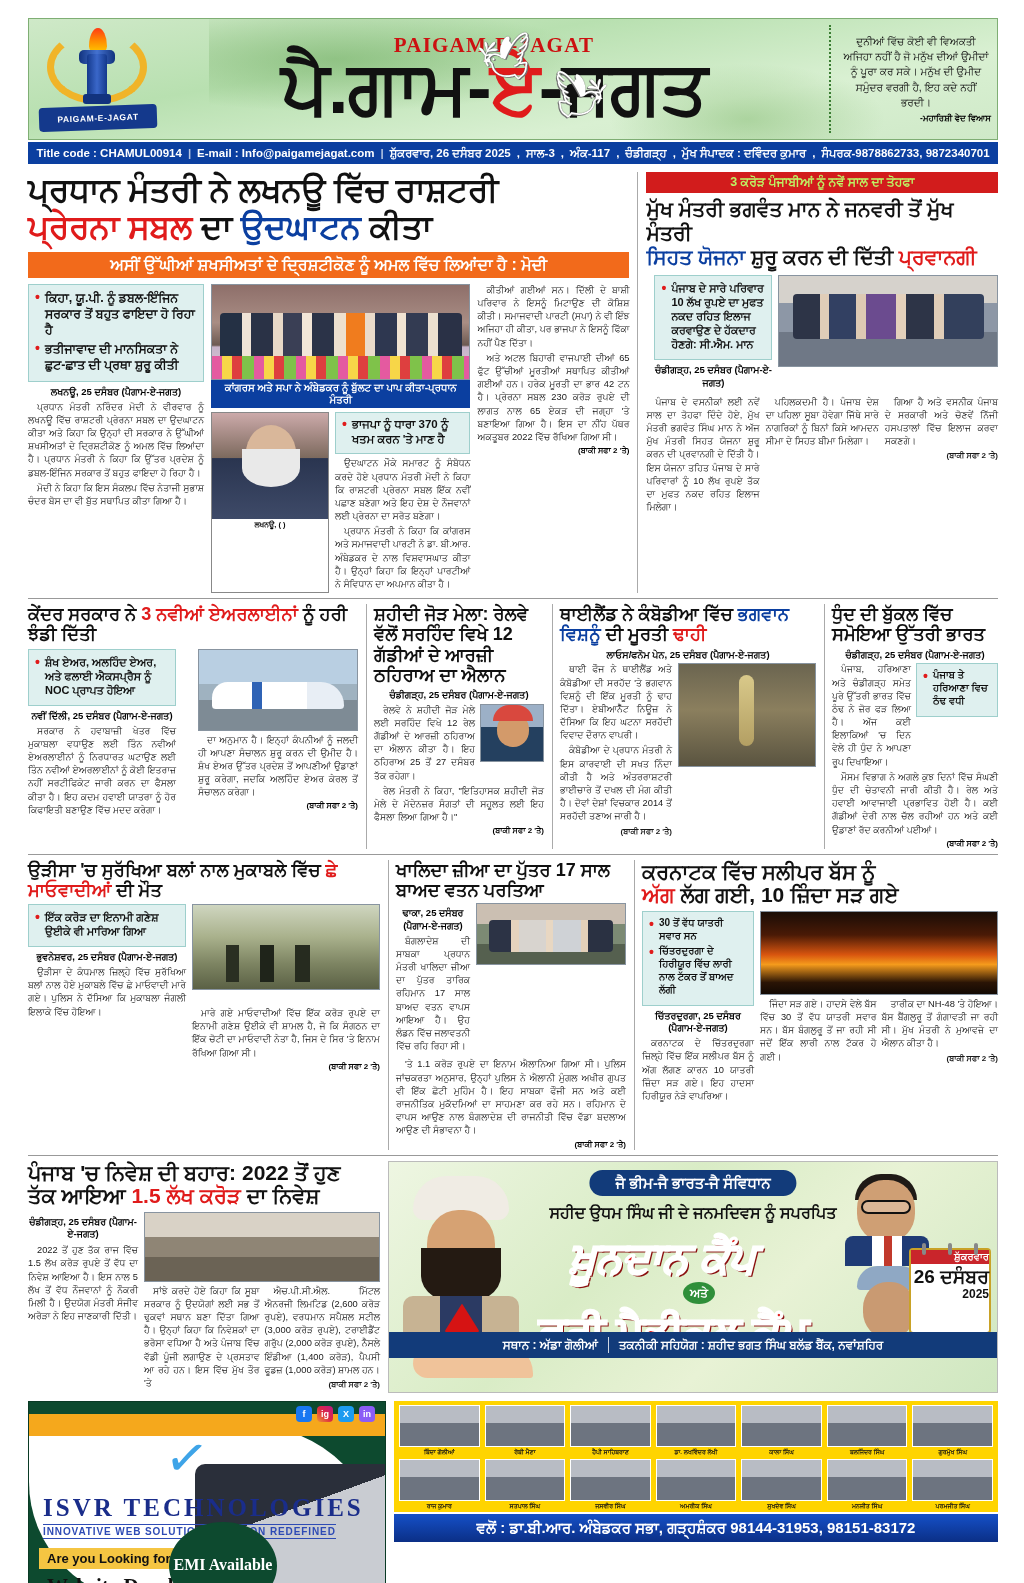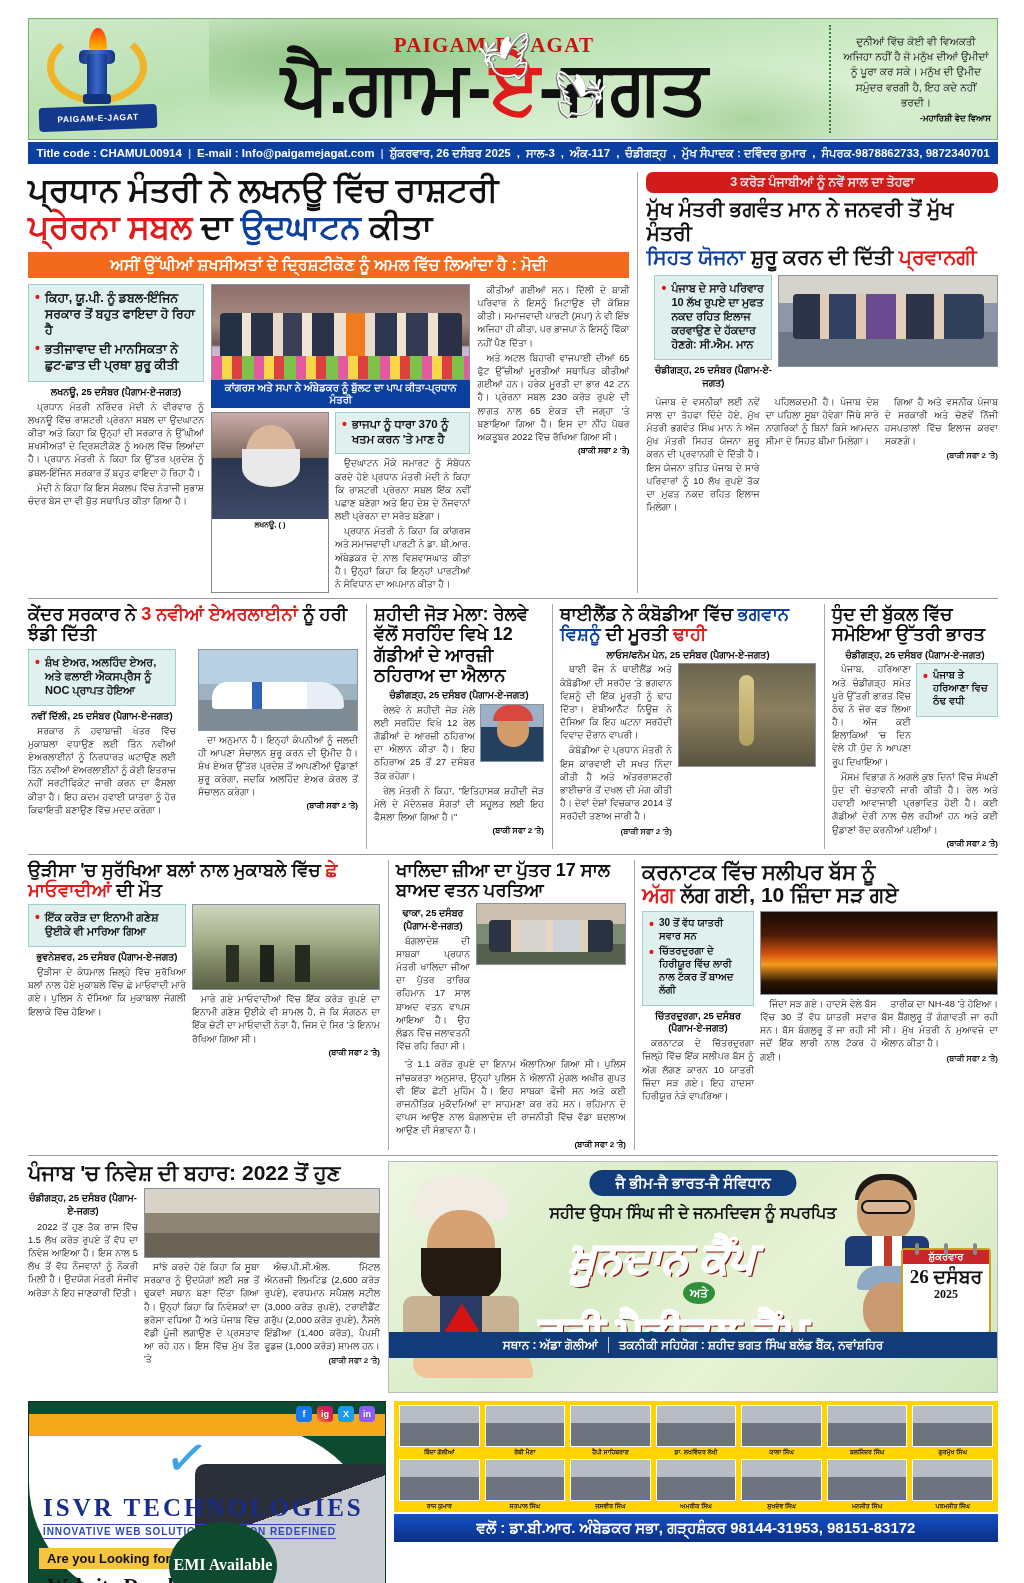--- a/index.html
+++ b/index.html
@@ -67,22 +67,22 @@
   .col-left { width: 604px; }
   .col-right { width: 362px; border-left:1px solid #aaa; padding-left:8px; }
 
   .hl-main { font-size:33px; line-height:1.12; font-weight:700; color:#111; letter-spacing:-.3px; }
   .hl-main .red { color:#e01b1b; }
   .hl-main .blue { color:#0b3fa0; }
 
   .orange-band { background:#f26a1b; color:#fff; font-size:16px; font-weight:700;
     padding:4px 8px; margin-top:6px; text-align:center; }
 
-  .redbar { background:#d21c1c; color:#e5e5e5; font-size:12.5px; font-weight:700; text-align:center;
-    padding:3px 16px;border-radius:7px; }
+  .redbar { background:#d21c1c; color:#bef264; font-size:12.5px; font-weight:700; text-align:center;
+    padding:3px 16px; }
   .hl-r { font-size:20.5px; line-height:1.18; font-weight:700; color:#111; margin-top:4px; }
   .hl-r .blue { color:#0b3fa0; }
   .hl-r .red { color:#e01b1b; }
 
   .bullets { background:#dff0ef; border:1px solid #9ecfcc; padding:5px 6px 5px 4px; }
   .bullets ul { list-style:none; }
   .bullets li { font-size:12.5px; font-weight:700; line-height:1.28; margin-bottom:3px;
     padding-left:12px; position:relative; color:#111; }
   .bullets li:before { content:"•"; position:absolute; left:2px; top:-1px; color:#e01b1b; font-size:14px; }
 
@@ -193,22 +193,22 @@
   .amb-face { position:absolute; left:14px; top:10px; width:58px; height:62px; background:#cf9f74; border-radius:46%; }
   .amb-hair { position:absolute; left:12px; top:4px; width:62px; height:26px; background:#1f1a16; border-radius:30px 30px 0 0; }
   .amb-glass { position:absolute; left:18px; top:30px; width:50px; height:14px;
     border:2.4px solid #111; border-radius:8px; background:rgba(255,255,255,.25); }
   .amb-suit { position:absolute; left:2px; top:66px; width:84px; height:30px;
     background:linear-gradient(90deg,#1f3b75 0 32%, #fff 32% 46%, #c1392b 46% 56%, #fff 56% 68%, #1f3b75 68% 100%); border-radius:8px 8px 0 0;}
   .bd-man2 { position:absolute; right:66px; top:104px; width:82px; height:86px; }
   .m2-turb { position:absolute; left:8px; top:0; width:64px; height:24px; background:#8fa8c4; border-radius:32px 32px 6px 6px; }
   .m2-face { position:absolute; left:14px; top:16px; width:52px; height:56px; background:#c99a72; border-radius:46%; }
   .m2-body { position:absolute; left:2px; top:66px; width:78px; height:24px; background:#2c3550; border-radius:8px 8px 0 0; }
-  .bd-cal { position:absolute; right:6px; bottom:58px; width:90px; height:86px; background:#fff;
-    border:2px solid #c9a227; border-radius:4px; text-align:center;font-family:Liberation Serif, serif; }
+  .bd-cal { position:absolute; right:6px; bottom:58px; width:82px; height:86px; background:#fff;
+    border:2px solid #c9a227; border-radius:4px; text-align:right; }
   .cal-rings { position:absolute; left:0; right:0; top:-7px; display:flex; justify-content:space-around; }
   .cal-rings i { display:block; width:4px; height:12px; background:#888; border-radius:2px; }
   .cal-day { background:#c9252b; color:#fff; font-size:10px; font-weight:700; padding:1px 0; }
   .cal-date { font-size:19px; font-weight:700; color:#111; line-height:1.15; padding-top:2px; }
   .cal-year { font-size:12px; font-weight:700; color:#111; }
   .bd-strip { position:absolute; left:0; right:0; bottom:34px; height:26px; background:#123b7a;
     color:#fff; display:flex; align-items:center; justify-content:center; gap:10px; font-size:12px; font-weight:700; }
   .bd-strip .divider { width:1px; height:16px; background:#fff; opacity:.8; }
 
   .photo-grid { background:#ffd400; padding:4px 5px 2px; display:grid;
@@ -479,21 +479,21 @@
               <li>ਇੱਕ ਕਰੋੜ ਦਾ ਇਨਾਮੀ ਗਣੇਸ਼ ਉਈਕੇ ਵੀ ਮਾਰਿਆ ਗਿਆ</li>
             </ul>
           </div>
           <div class="dateline">ਭੁਵਨੇਸ਼ਵਰ, 25 ਦਸੰਬਰ (ਪੈਗਾਮ-ਏ-ਜਗਤ)</div>
           <div class="body-col">
             <p>ਉੜੀਸਾ ਦੇ ਕੰਧਮਾਲ ਜ਼ਿਲ੍ਹੇ ਵਿੱਚ ਸੁਰੱਖਿਆ ਬਲਾਂ ਨਾਲ ਹੋਏ ਮੁਕਾਬਲੇ ਵਿੱਚ ਛੇ ਮਾਓਵਾਦੀ ਮਾਰੇ ਗਏ। ਪੁਲਿਸ ਨੇ ਦੱਸਿਆ ਕਿ ਮੁਕਾਬਲਾ ਜੰਗਲੀ ਇਲਾਕੇ ਵਿੱਚ ਹੋਇਆ।</p>
           </div>
         </div>
         <div style="flex:1;">
           <div class="photo img-forest" style="height:86px;"></div>
-          <div class="body-col" style="margin-top:3px;">
+          <div class="body-col" style="margin-top:17px;">
             <p>ਮਾਰੇ ਗਏ ਮਾਓਵਾਦੀਆਂ ਵਿੱਚ ਇੱਕ ਕਰੋੜ ਰੁਪਏ ਦਾ ਇਨਾਮੀ ਗਣੇਸ਼ ਉਈਕੇ ਵੀ ਸ਼ਾਮਲ ਹੈ, ਜੋ ਕਿ ਸੰਗਠਨ ਦਾ ਇੱਕ ਚੋਟੀ ਦਾ ਮਾਓਵਾਦੀ ਨੇਤਾ ਹੈ, ਜਿਸ ਦੇ ਸਿਰ 'ਤੇ ਇਨਾਮ ਰੱਖਿਆ ਗਿਆ ਸੀ।</p>
           </div>
           <div class="contd">(ਬਾਕੀ ਸਫਾ 2 'ਤੇ)</div>
         </div>
       </div>
     </div>
 
     <div style="width:238px; border-left:1px solid #aaa; padding-left:7px;">
       <div class="sec-hl">ਖਾਲਿਦਾ ਜ਼ੀਆ ਦਾ ਪੁੱਤਰ 17 ਸਾਲ ਬਾਅਦ ਵਤਨ ਪਰਤਿਆ</div>
       <div style="display:flex; gap:6px; margin-top:3px;">
@@ -549,20 +549,23 @@
     </div>
   </div>
 
   <div class="hr"></div>
 
   <div style="display:flex; gap:8px;">
 
     <div style="width:352px;">
       <div class="sec-hl big">
         <div>ਪੰਜਾਬ 'ਚ ਨਿਵੇਸ਼ ਦੀ ਬਹਾਰ: 2022 ਤੋਂ ਹੁਣ</div>
+        <div>
+          <span>ਤੱਕ ਆਇਆ </span><span class="red">1.5 ਲੱਖ ਕਰੋੜ</span><span> ਦਾ ਨਿਵੇਸ਼</span>
+        </div>
       </div>
       <div style="display:flex; gap:6px; margin-top:4px;">
         <div style="width:110px;">
           <div class="dateline">ਚੰਡੀਗੜ੍ਹ, 25 ਦਸੰਬਰ (ਪੈਗਾਮ-ਏ-ਜਗਤ)</div>
           <div class="body-col" style="margin-top:3px;">
             <p>2022 ਤੋਂ ਹੁਣ ਤੱਕ ਰਾਜ ਵਿੱਚ 1.5 ਲੱਖ ਕਰੋੜ ਰੁਪਏ ਤੋਂ ਵੱਧ ਦਾ ਨਿਵੇਸ਼ ਆਇਆ ਹੈ। ਇਸ ਨਾਲ 5 ਲੱਖ ਤੋਂ ਵੱਧ ਨੌਜਵਾਨਾਂ ਨੂੰ ਨੌਕਰੀ ਮਿਲੀ ਹੈ। ਉਦਯੋਗ ਮੰਤਰੀ ਸੰਜੀਵ ਅਰੋੜਾ ਨੇ ਇਹ ਜਾਣਕਾਰੀ ਦਿੱਤੀ।</p>
           </div>
         </div>
         <div style="flex:1;">
           <div class="photo img-office" style="height:70px;"></div>

